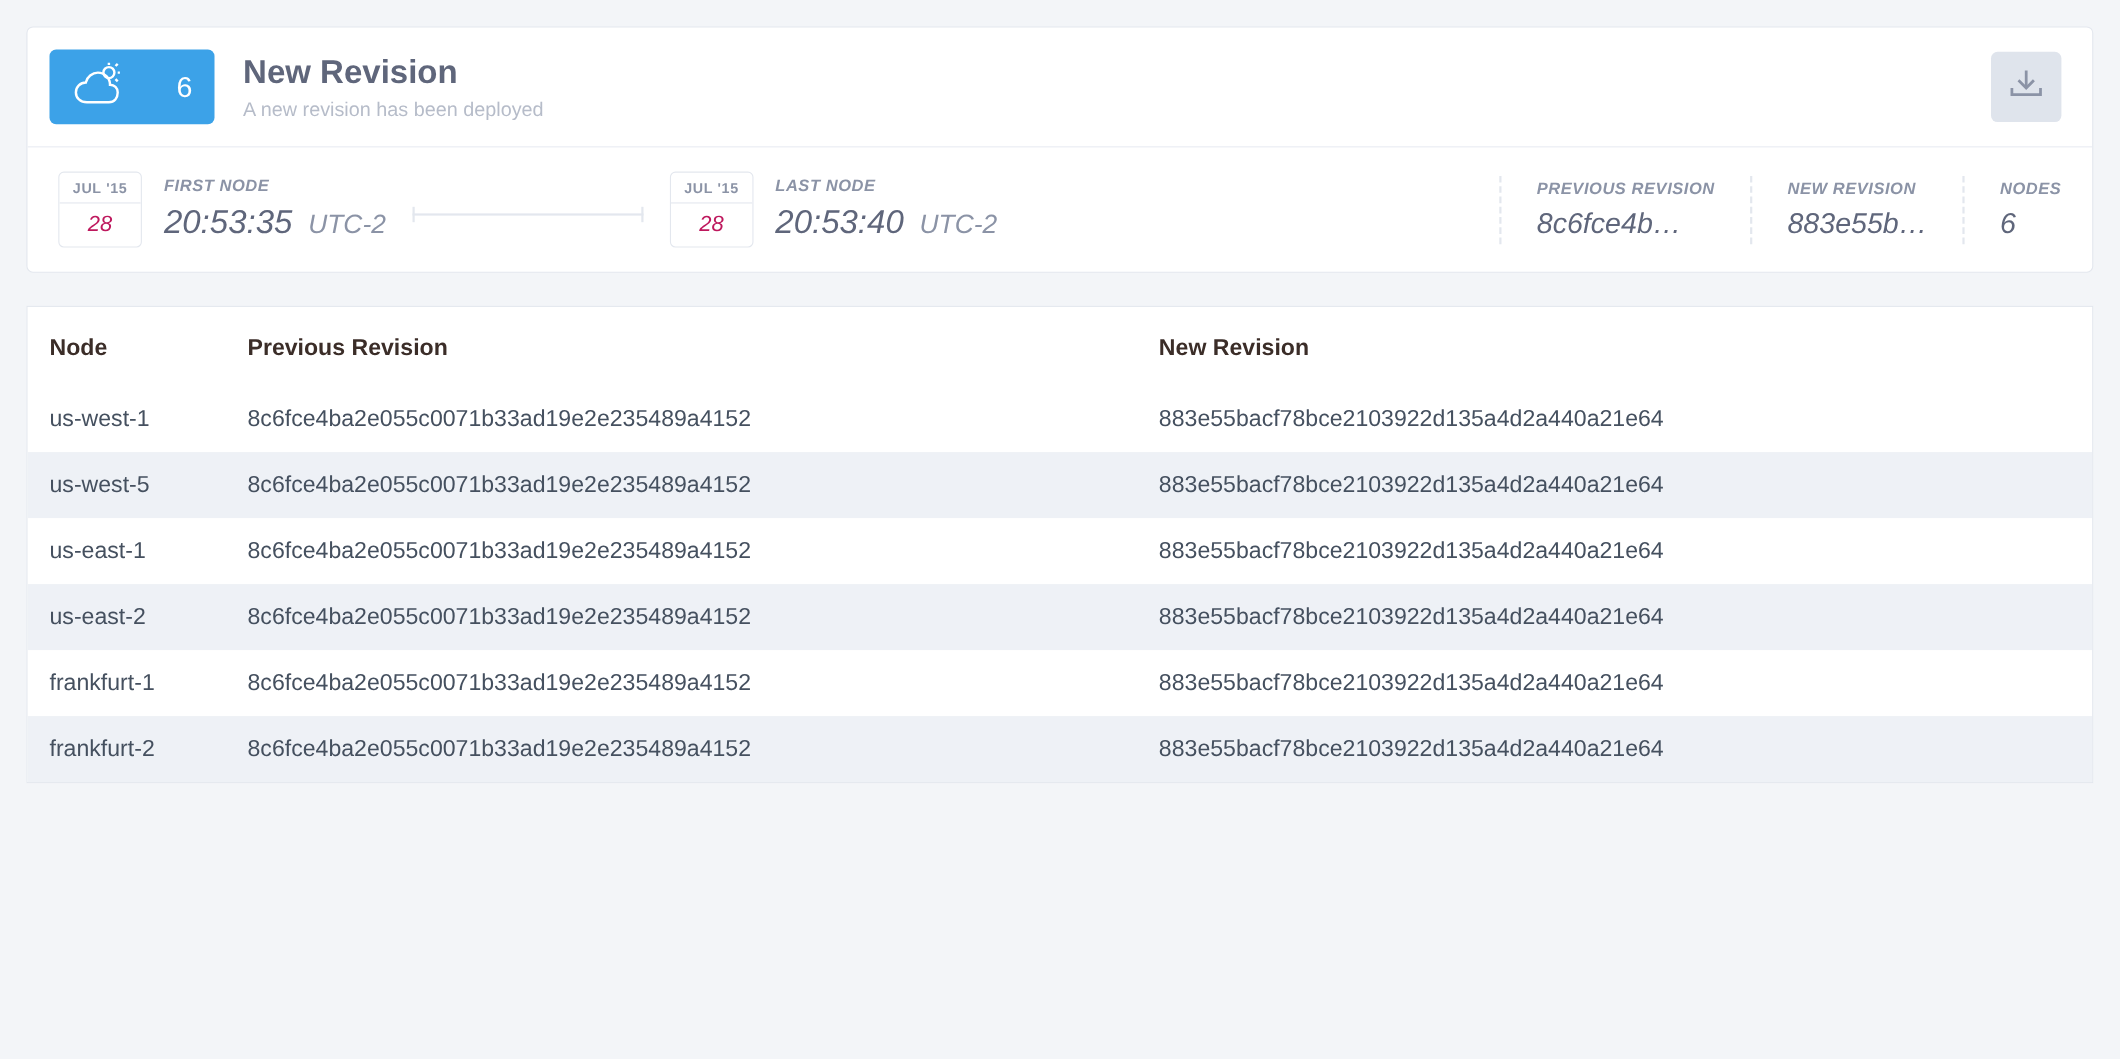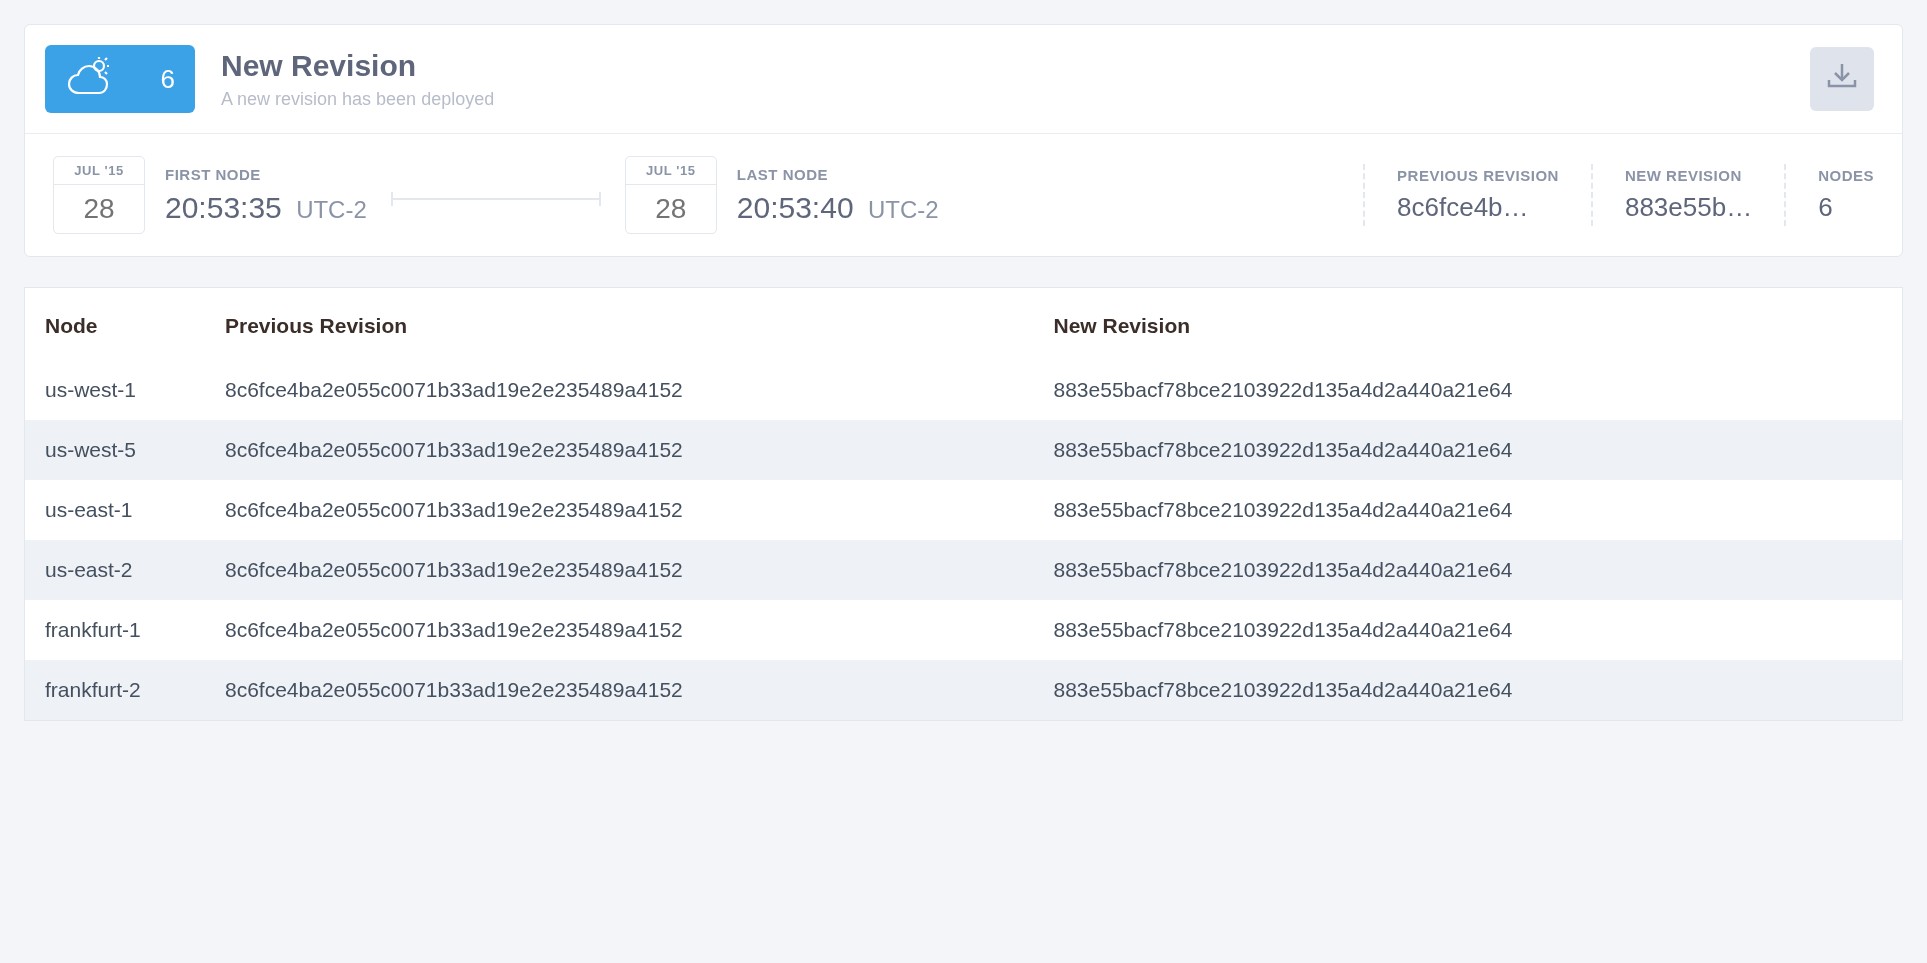--- a/index.html
+++ b/index.html
@@ -61,40 +61,41 @@
   .meta-row {
     display: flex;
     align-items: center;
     border-top: 1px solid #e9ecf2;
     padding: 22px 28px;
     gap: 0;
   }
   .date-pill {
     border: 1px solid #e3e7ee;
     border-radius: 5px;
-    width: 92px;
+    width: 76px;
     text-align: center;
     overflow: hidden;
     flex-shrink: 0;
     margin-right: 20px;
   }
   .date-pill .mon {
     font-size: 13px;
     font-weight: 700;
     letter-spacing: 0.6px;
     color: #8b93a6;
     border-bottom: 1px solid #e3e7ee;
     padding: 6px 0;
   }
   .date-pill .day {
-    font-size: 28px;
-    color: #737373;
+    font-size: 20px;
+    color: #be185d;
     padding: 8px 0;
-  }
-  .meta-col { display: flex; flex-direction: column; gap: 8px; }
+    font-style: italic;
+  }
+  .meta-col { display: flex; flex-direction: column; gap: 8px; font-style: italic; }
   .meta-label {
     font-size: 15px;
     font-weight: 700;
     letter-spacing: 0.5px;
     color: #8b93a6;
     text-transform: uppercase;
   }
   .meta-time {
     font-size: 30px;
     color: #5f667b;

